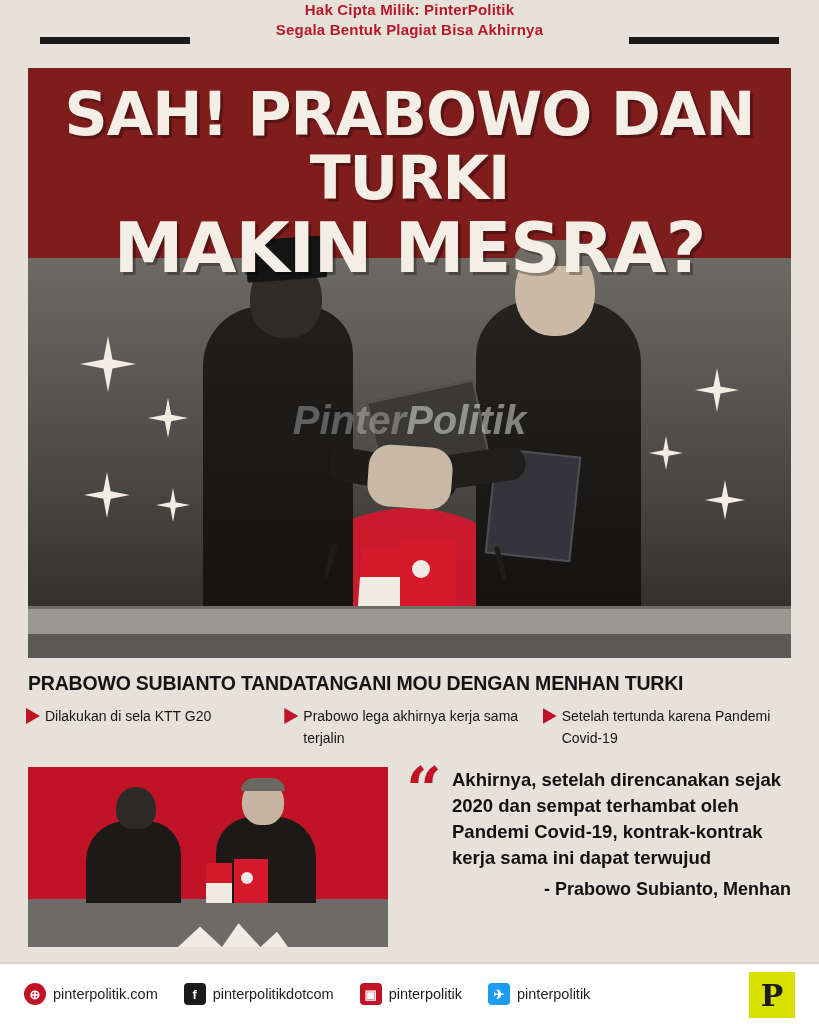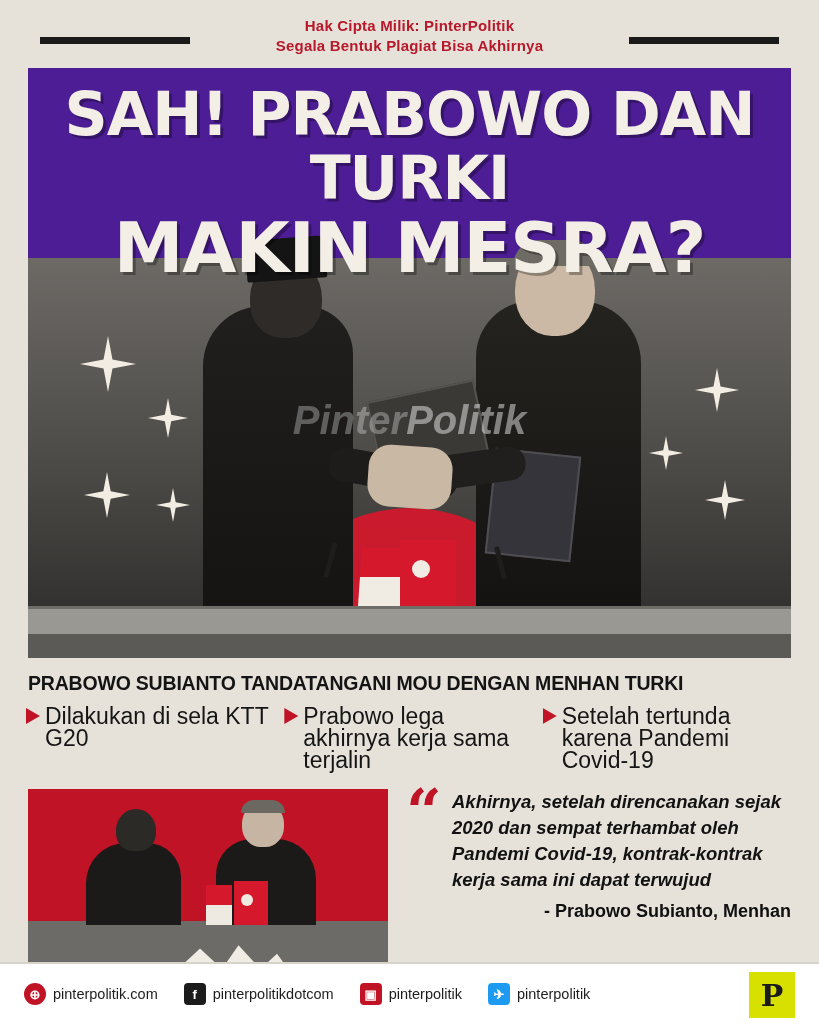--- a/index.html
+++ b/index.html
@@ -12,21 +12,21 @@
   .poster {
     position: relative;
     width: 819px; height: 1024px;
     background: #e6e2da;
   }
 
   
   .topbar {
     position: relative;
     height: 68px;
-    padding-top: 16px;
+    padding-top: 0;
     text-align: center;
   }
   .topbar .line1, .topbar .line2 {
     color: #b7182a;
     font-weight: bold;
     font-size: 15px;
     letter-spacing: .2px;
     line-height: 20px;
   }
   .rule-left, .rule-right {
@@ -37,21 +37,21 @@
     width: 150px;
   }
   .rule-left { left: 40px; }
   .rule-right { right: 40px; }
 
   
   .hero {
     position: relative;
     margin: 0 28px;
     height: 590px;
-    background: #4c1d95;
+    background: #7f1d1d;
     overflow: hidden;
   }
   .hero-photo {
     position: absolute;
     left: 0; right: 0; bottom: 0;
     height: 400px;
     background: linear-gradient(180deg, #6d6a66 0%, #4a4845 55%, #2a2927 100%);
   }
   
   .table-top {
@@ -228,21 +228,21 @@
   
   .bullets {
     display: flex;
     margin: 10px 26px 0 26px;
     gap: 8px;
   }
   .bullet {
     flex: 1;
     display: flex;
     gap: 5px;
-    font-size: 23px;
+    font-size: 14px;
     line-height: 22px;
     color: #151515;
     font-weight: 500;
   }
   .arrow {
     flex: 0 0 auto;
     width: 14px; height: 16px;
     margin-top: 3px;
     background: #c01325;
     clip-path: polygon(0 0, 100% 50%, 0 100%);
@@ -286,21 +286,20 @@
     left: 0; top: 0;
     font-size: 62px;
     line-height: 46px;
     color: #c01325;
     font-family: "DejaVu Serif", serif;
     font-weight: bold;
   }
   .qtext {
     font-size: 18.5px;
     line-height: 26px;
-    font-style: italic;
     color: #121212;
     font-weight: 600;
   }
   .qattr {
     margin-top: 8px;
     text-align: right;
     font-size: 18px;
     font-weight: bold;
     color: #101010;
   }

